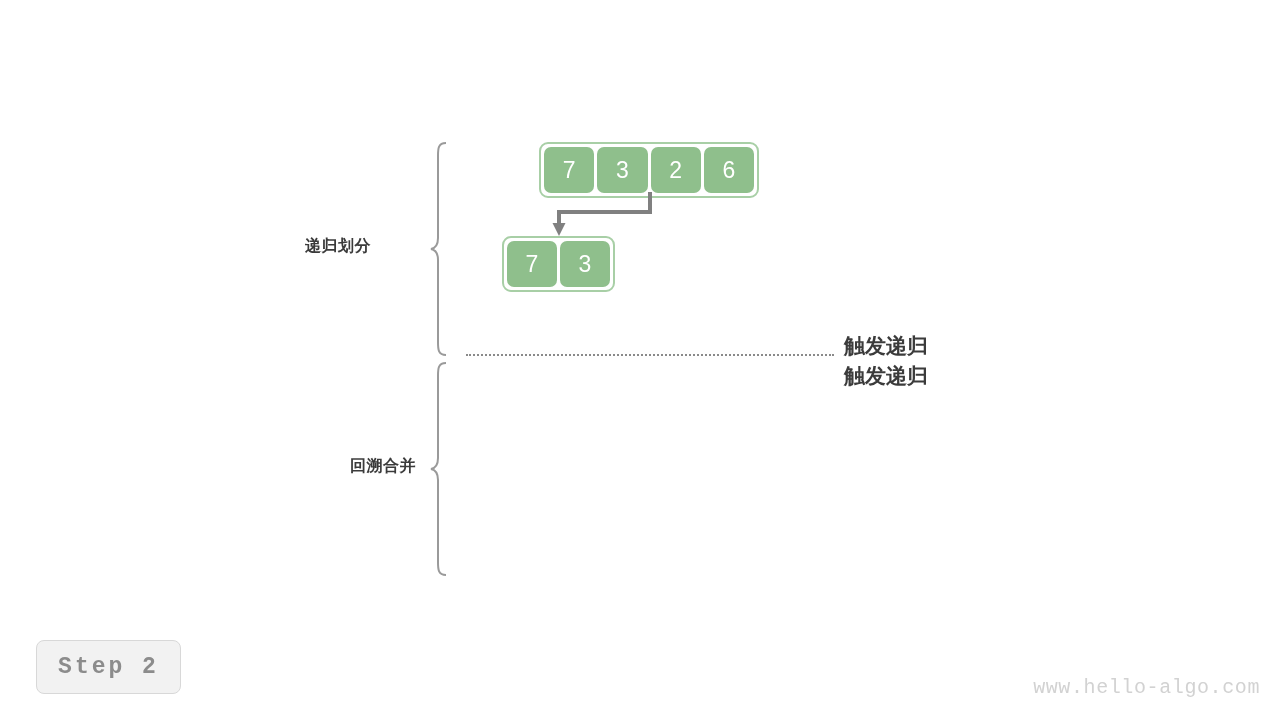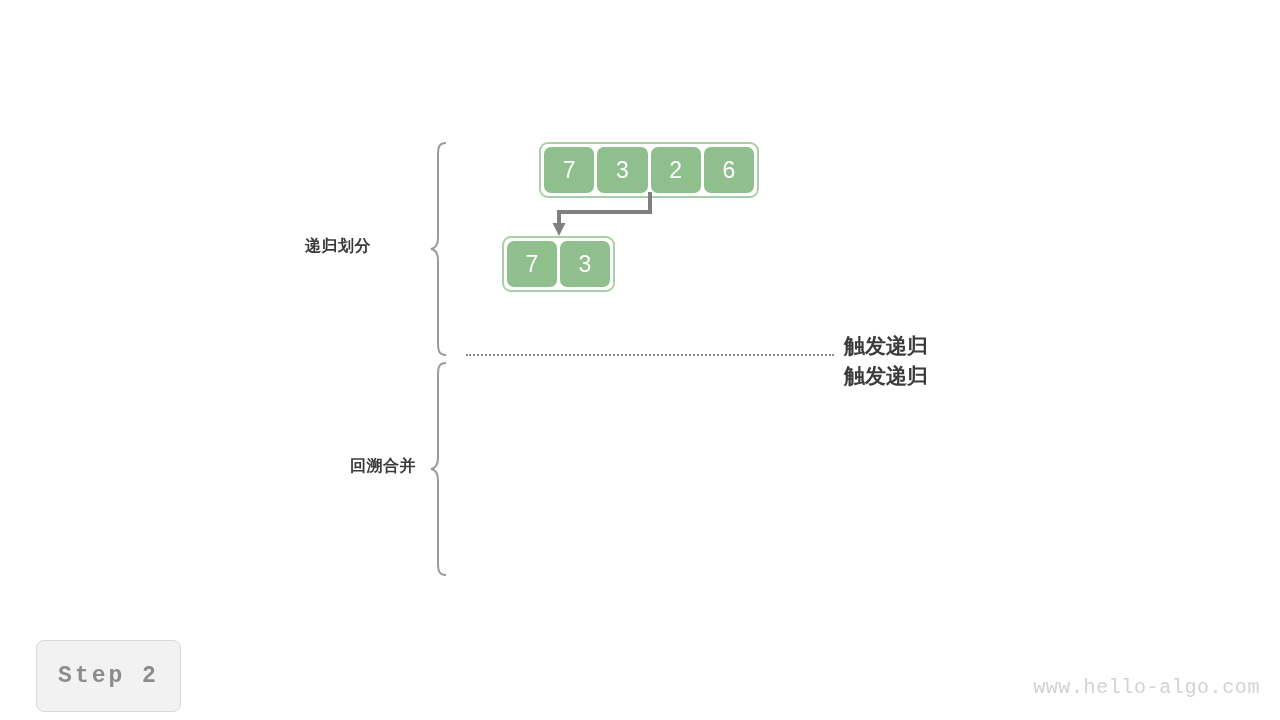--- a/index.html
+++ b/index.html
@@ -116,21 +116,21 @@
     white-space: nowrap;
     font-family: "Liberation Sans", "DejaVu Sans", sans-serif;
   }
 
   
   #step-badge {
     position: absolute;
     left: 36px;
     top: 640px;
     width: 145px;
-    height: 72px;
+    height: 54px;
     box-sizing: border-box;
     background: #f2f2f2;
     border: 1px solid #d8d8d8;
     border-radius: 8px;
     display: flex;
     align-items: center;
     justify-content: center;
     color: #8c8c8c;
     font-size: 23px;
     font-weight: bold;

